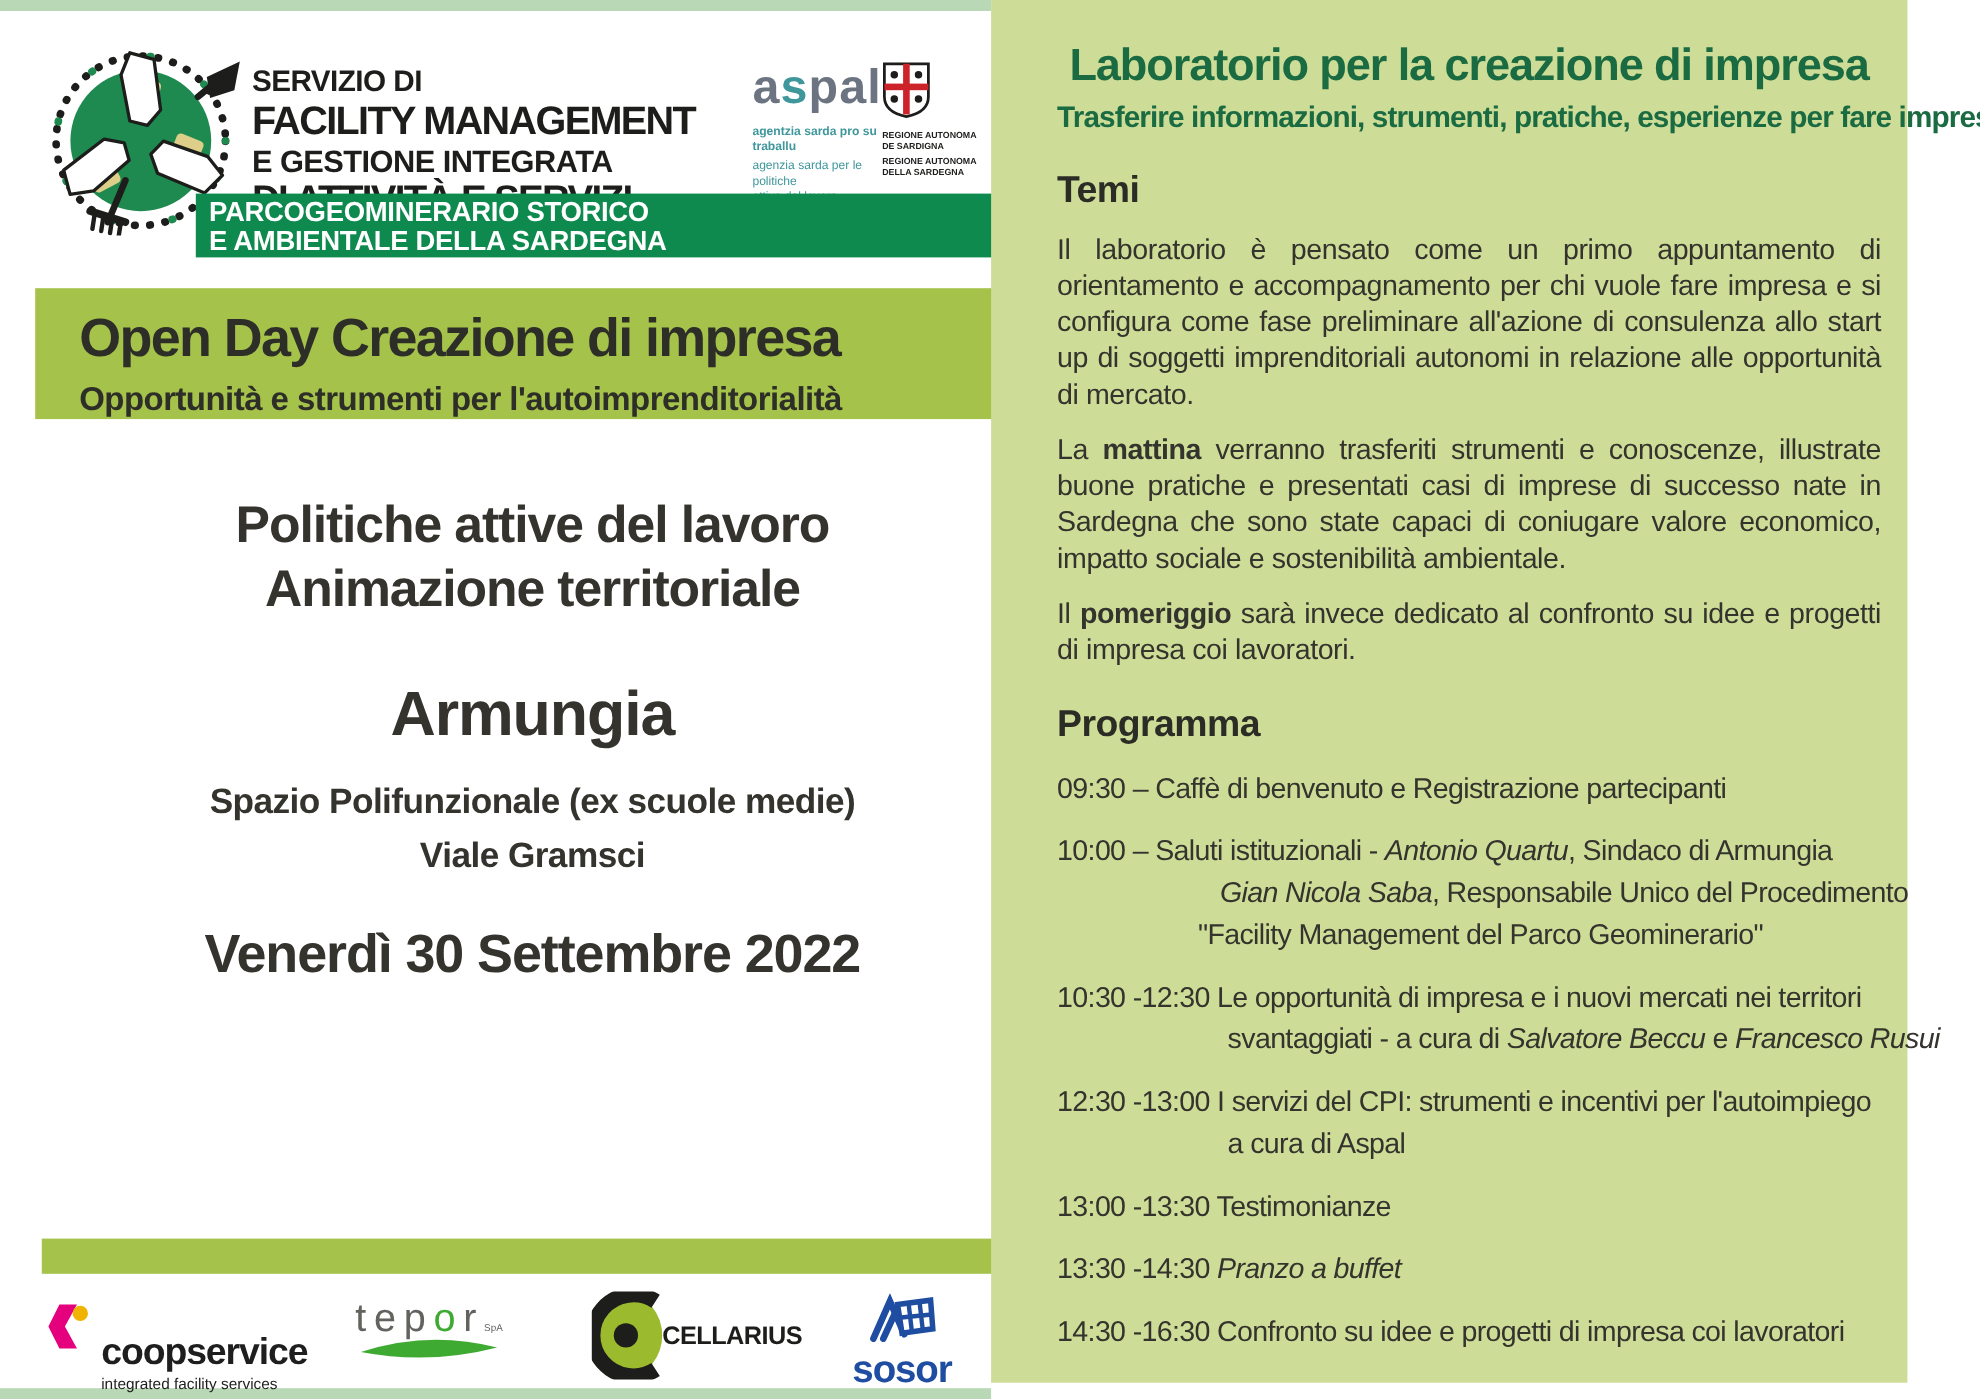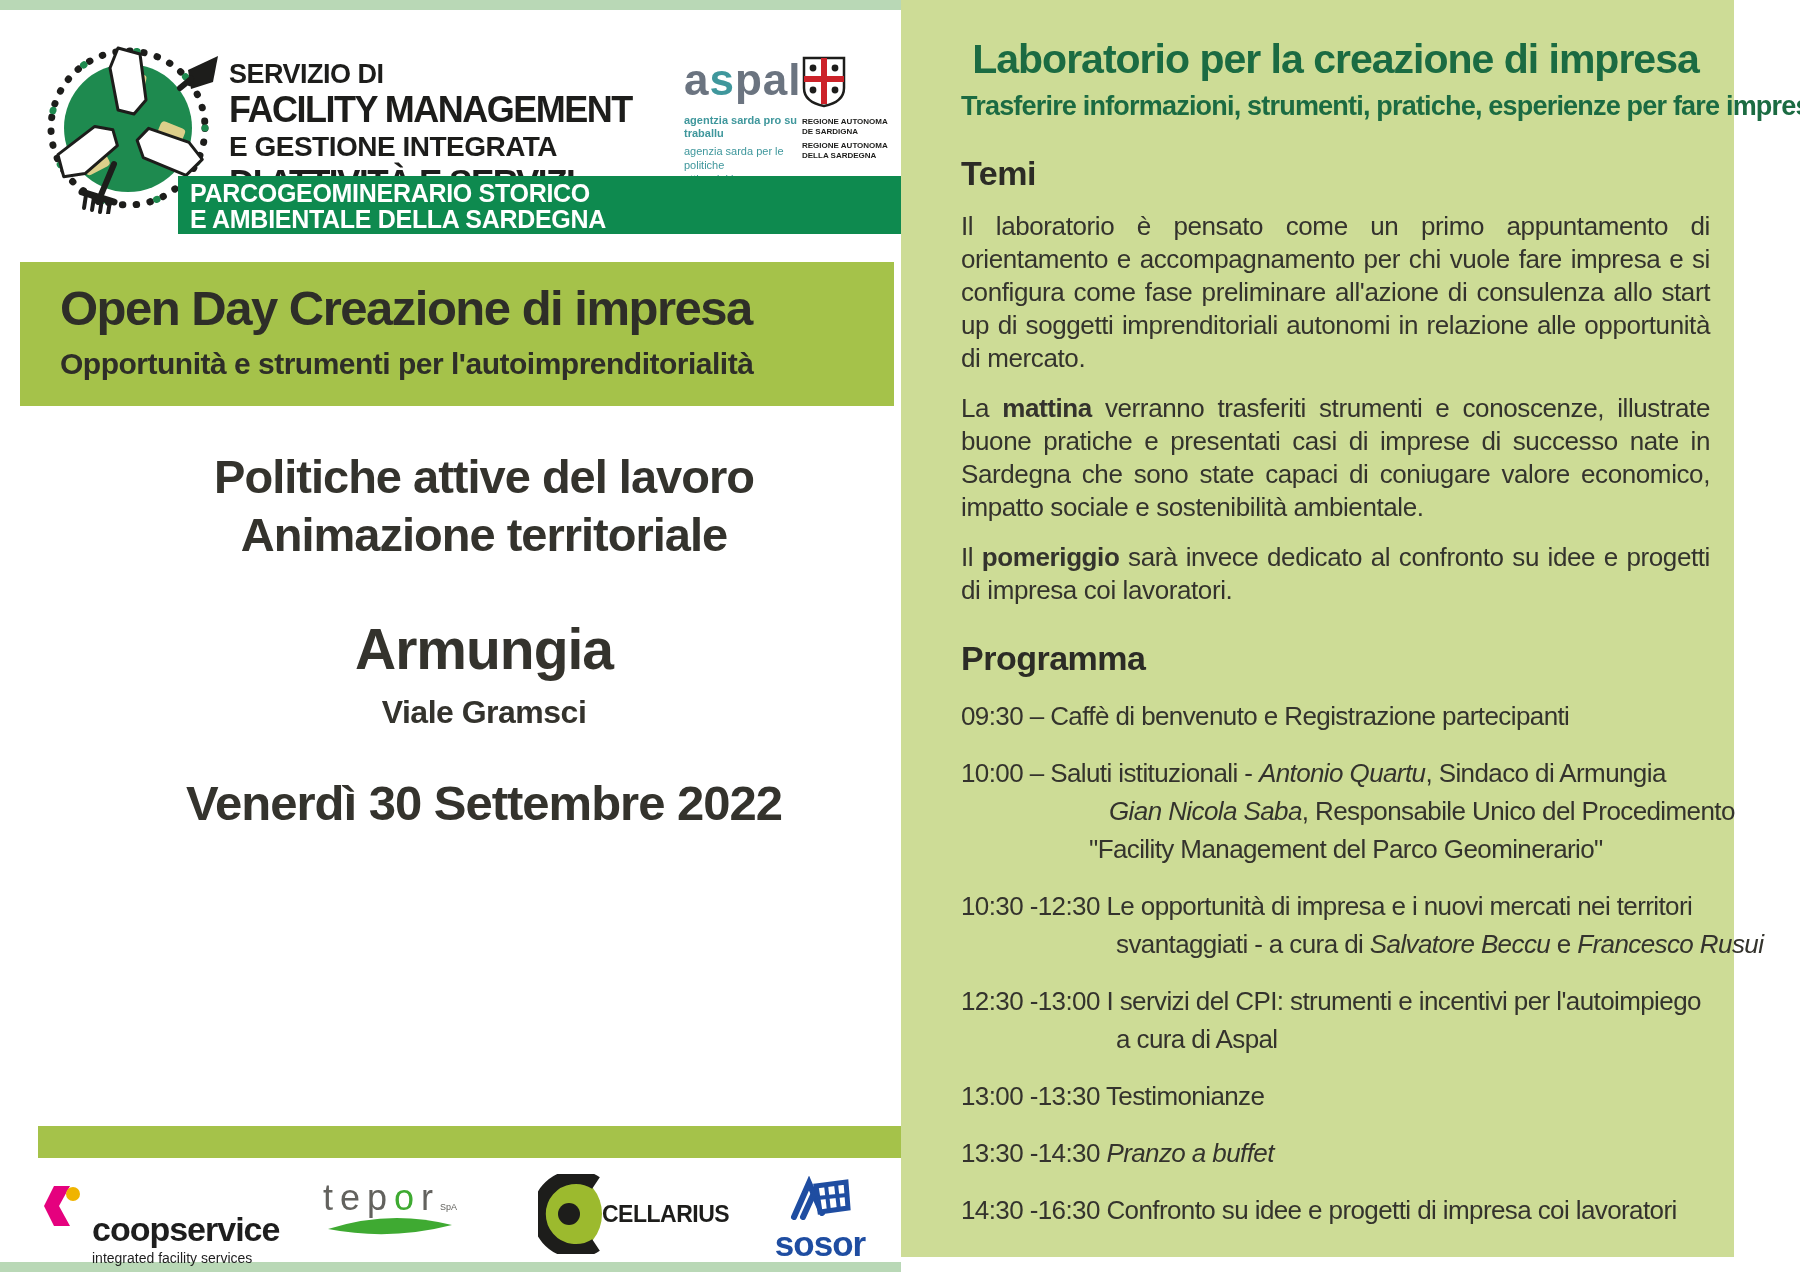--- a/index.html
+++ b/index.html
@@ -28,21 +28,21 @@
   #regione{position:absolute;left:802px;top:56px;width:92px;text-align:left;color:#1d1d1b;}
   .reg-lines{margin-top:5px;font-size:8px;font-weight:700;line-height:1.25;}
   .reg-gap{margin-top:4px;}
 
   #banner{
     position:absolute;left:178px;top:176px;width:727px;height:58px;box-sizing:border-box;
     background:var(--banner_green);color:#fff;font-weight:700;font-size:25px;
     letter-spacing:-0.3px;line-height:26px;padding:4px 0 0 12px;
   }
   #event-box{
-    position:absolute;left:20px;top:262px;width:874px;height:144px;box-sizing:border-box;
+    position:absolute;left:32px;top:262px;width:874px;height:119px;box-sizing:border-box;
     background:var(--accent_green);color:#2e2e28;padding:18px 0 0 40px;
   }
   .event-title{font-size:49px;font-weight:700;letter-spacing:-1.5px;white-space:nowrap;}
   .event-sub{font-size:30px;font-weight:700;letter-spacing:-0.5px;margin-top:11px;white-space:nowrap;}
 
   #details{position:absolute;left:0;top:448px;width:968px;text-align:center;color:#34332d;}
   #details div{white-space:nowrap;}
   .d1{font-size:47px;font-weight:700;letter-spacing:-1px;line-height:58px;}
   .place{font-size:57px;font-weight:700;letter-spacing:-1px;margin-top:52px;}
   .venue{font-size:32px;font-weight:700;letter-spacing:-0.5px;margin-top:28px;}
@@ -161,20 +161,21 @@
 
 <div id="event-box">
   <div class="event-title">Open Day Creazione di impresa</div>
   <div class="event-sub">Opportunità e strumenti per l'autoimprenditorialità</div>
 </div>
 
 <div id="details">
   <div class="d1">Politiche attive del lavoro</div>
   <div class="d1">Animazione territoriale</div>
   <div class="place">Armungia</div>
+  <div class="venue">Spazio Polifunzionale (ex scuole medie)</div>
   <div class="street">Viale Gramsci</div>
   <div class="date">Venerdì 30 Settembre 2022</div>
 </div>
 
 <div id="green-bar"></div>
 
 <div id="sponsors">
 
   <div id="coopservice">
     <svg width="42" height="48" viewBox="0 0 42 48">

